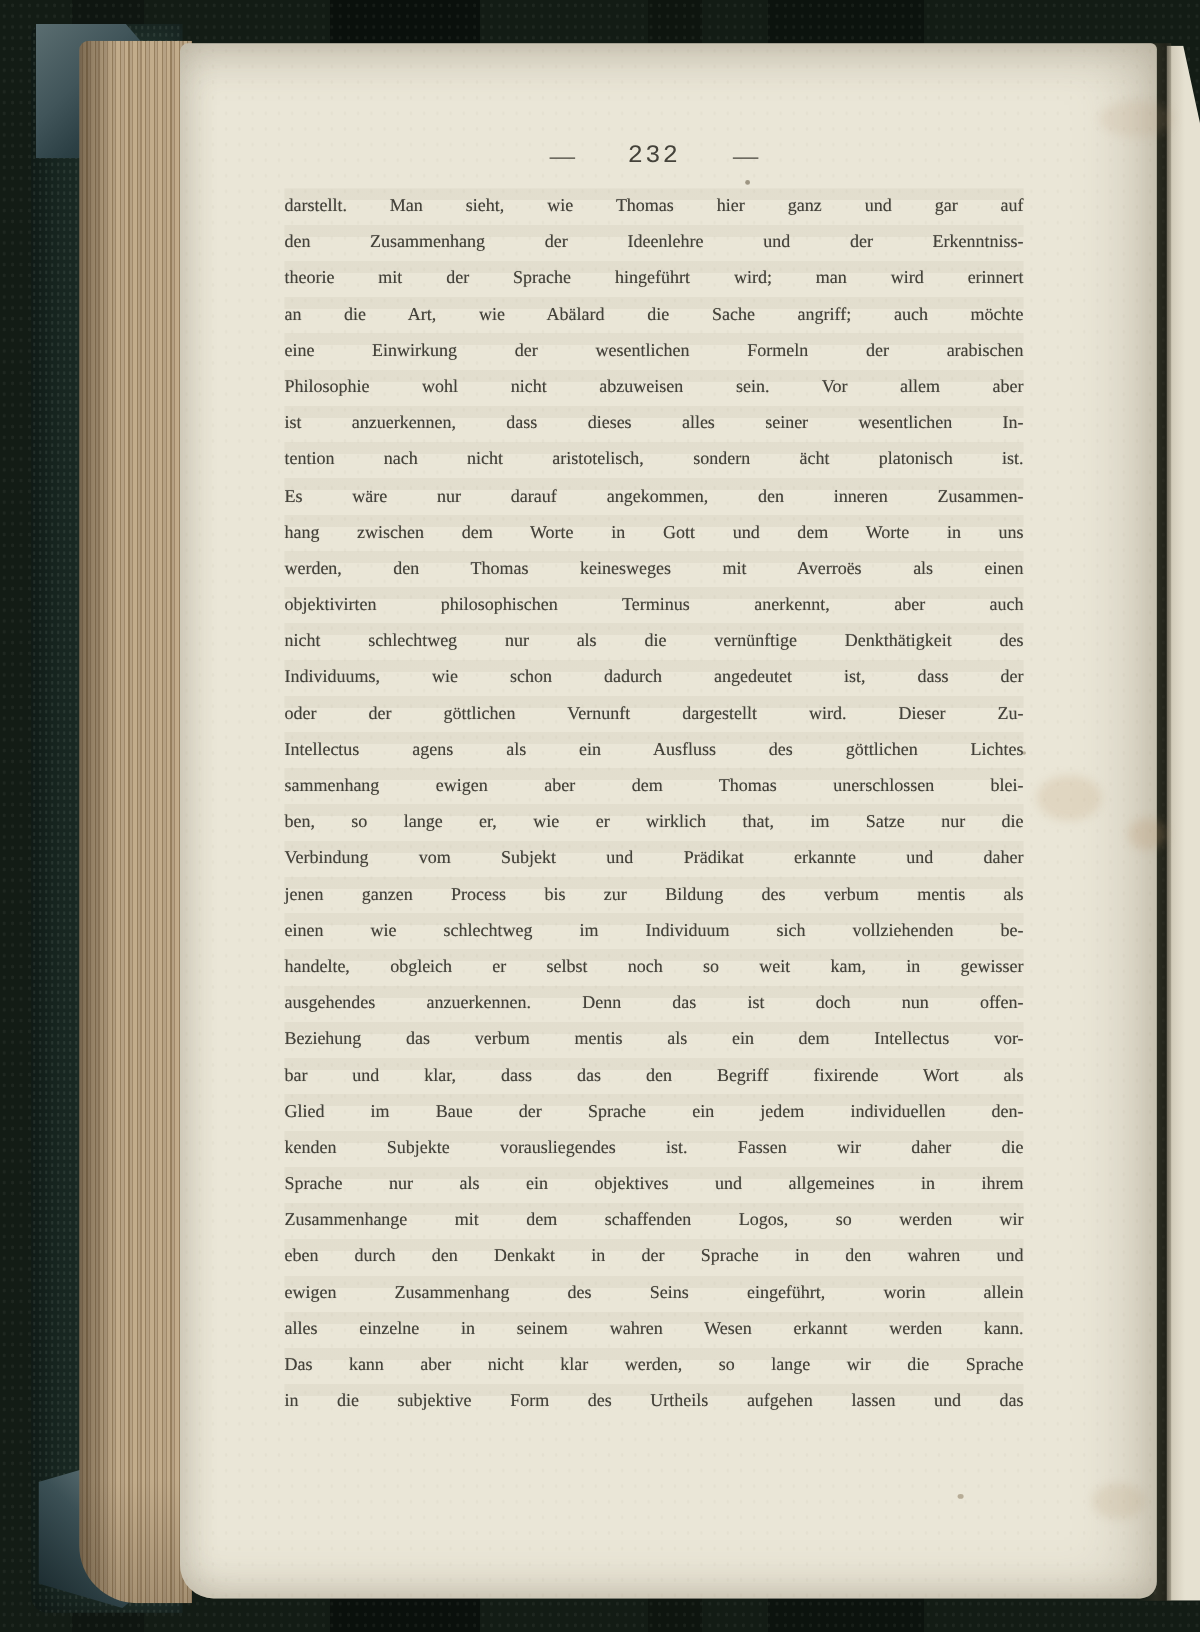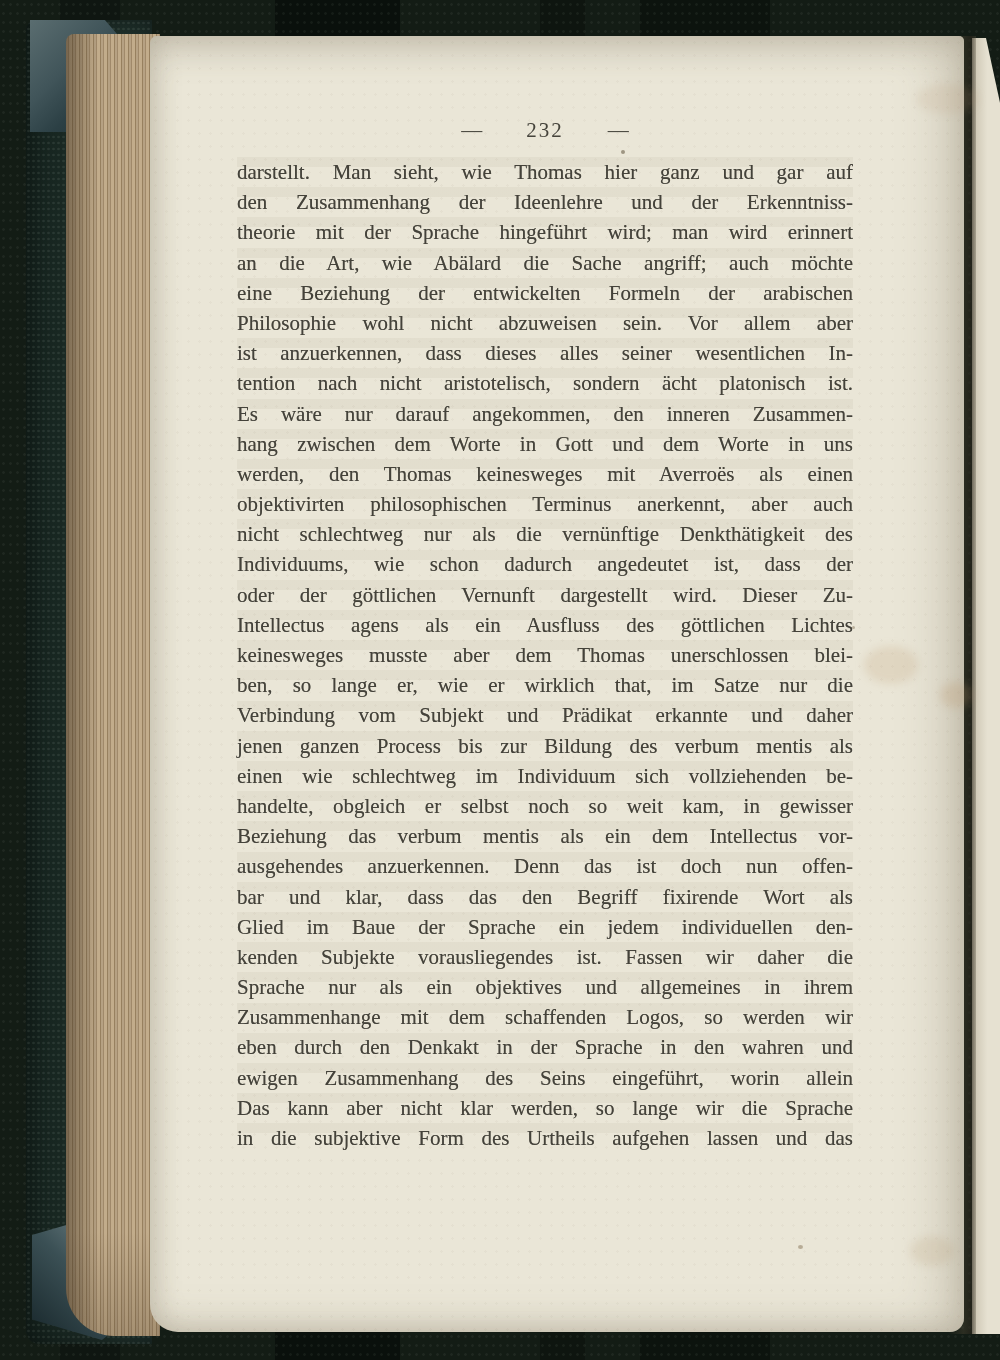--- a/index.html
+++ b/index.html
@@ -90,26 +90,26 @@
   .speck.p1{left:471px;top:114px;width:4px;height:4px;background:rgba(92,82,60,0.55);}
   .speck.p2{left:648px;top:1209px;width:5px;height:4px;background:rgba(122,102,70,0.45);}
   .speck.p3{left:702px;top:590px;width:3px;height:3px;background:rgba(110,92,64,0.4);}
 
   
   .page-header{
     position:absolute;left:87px;top:82px;width:616px;
     display:flex;justify-content:center;align-items:center;gap:44px;
     color:#45433b;font-size:21px;
   }
-  .page-header .num{letter-spacing:2px;}
+  .page-header .num{letter-spacing:2px;font-family:Liberation Mono, monospace;}
 
   
   .text-body{
     position:absolute;left:87px;top:121px;width:616px;
-    color:#44423a;font-size:21px;
+    color:#44423a;font-size:15px;
     text-shadow:0 0 0.6px rgba(68,66,58,0.55);
     background:repeating-linear-gradient(180deg,
       rgba(158,150,126,0.10) 0 10px,rgba(158,150,126,0) 10px 30.2px);
   }
   .text-body .line{
     height:30.2px;line-height:30.2px;
     text-align:justify;text-align-last:justify;
     white-space:nowrap;overflow:visible;
   }
 </style>
@@ -149,43 +149,44 @@
     <span>—</span>
     <span class="num">232</span>
     <span>—</span>
   </div>
 
   <div class="text-body">
       <div class="line">darstellt.  Man sieht, wie Thomas hier ganz und gar auf</div>
       <div class="line">den Zusammenhang der Ideenlehre und der Erkenntniss-</div>
       <div class="line">theorie mit der Sprache hingeführt wird; man wird erinnert</div>
       <div class="line">an die Art, wie Abälard die Sache angriff; auch möchte</div>
-      <div class="line">eine Beziehung der entwickelten Formeln der arabischen</div>
+      <div class="line">eine Einwirkung der wesentlichen Formeln der arabischen</div>
       <div class="line">Philosophie wohl nicht abzuweisen sein.  Vor allem aber</div>
       <div class="line">ist anzuerkennen, dass dieses alles seiner wesentlichen In-</div>
       <div class="line">tention nach nicht aristotelisch, sondern ächt platonisch ist.</div>
       <div class="line">Es wäre nur darauf angekommen, den inneren Zusammen-</div>
       <div class="line">hang zwischen dem Worte in Gott und dem Worte in uns</div>
       <div class="line">werden, den Thomas keinesweges mit Averroës als einen</div>
       <div class="line">objektivirten philosophischen Terminus anerkennt, aber auch</div>
       <div class="line">nicht schlechtweg nur als die vernünftige Denkthätigkeit des</div>
       <div class="line">Individuums, wie schon dadurch angedeutet ist, dass der</div>
       <div class="line">oder der göttlichen Vernunft dargestellt wird.  Dieser Zu-</div>
       <div class="line">Intellectus agens als ein Ausfluss des göttlichen Lichtes</div>
-      <div class="line">keinesweges musste aber dem Thomas unerschlossen blei-</div>
+      <div class="line">sammenhang ewigen aber dem Thomas unerschlossen blei-</div>
       <div class="line">ben, so lange er, wie er wirklich that, im Satze nur die</div>
       <div class="line">Verbindung vom Subjekt und Prädikat erkannte und daher</div>
       <div class="line">jenen ganzen Process bis zur Bildung des verbum mentis als</div>
       <div class="line">einen wie schlechtweg im Individuum sich vollziehenden be-</div>
       <div class="line">handelte, obgleich er selbst noch so weit kam, in gewisser</div>
+      <div class="line">ausgehendes anzuerkennen.  Denn das ist doch nun offen-</div>
       <div class="line">Beziehung das verbum mentis als ein dem Intellectus vor-</div>
-      <div class="line">ausgehendes anzuerkennen.  Denn das ist doch nun offen-</div>
       <div class="line">bar und klar, dass das den Begriff fixirende Wort als</div>
       <div class="line">Glied im Baue der Sprache ein jedem individuellen den-</div>
       <div class="line">kenden Subjekte vorausliegendes ist.  Fassen wir daher die</div>
       <div class="line">Sprache nur als ein objektives und allgemeines in ihrem</div>
       <div class="line">Zusammenhange mit dem schaffenden Logos, so werden wir</div>
       <div class="line">eben durch den Denkakt in der Sprache in den wahren und</div>
       <div class="line">ewigen Zusammenhang des Seins eingeführt, worin allein</div>
+      <div class="line">alles einzelne in seinem wahren Wesen erkannt werden kann.</div>
       <div class="line">Das kann aber nicht klar werden, so lange wir die Sprache</div>
       <div class="line">in die subjektive Form des Urtheils aufgehen lassen und das</div>
     </div>
 </div>
 
 </body></html>

